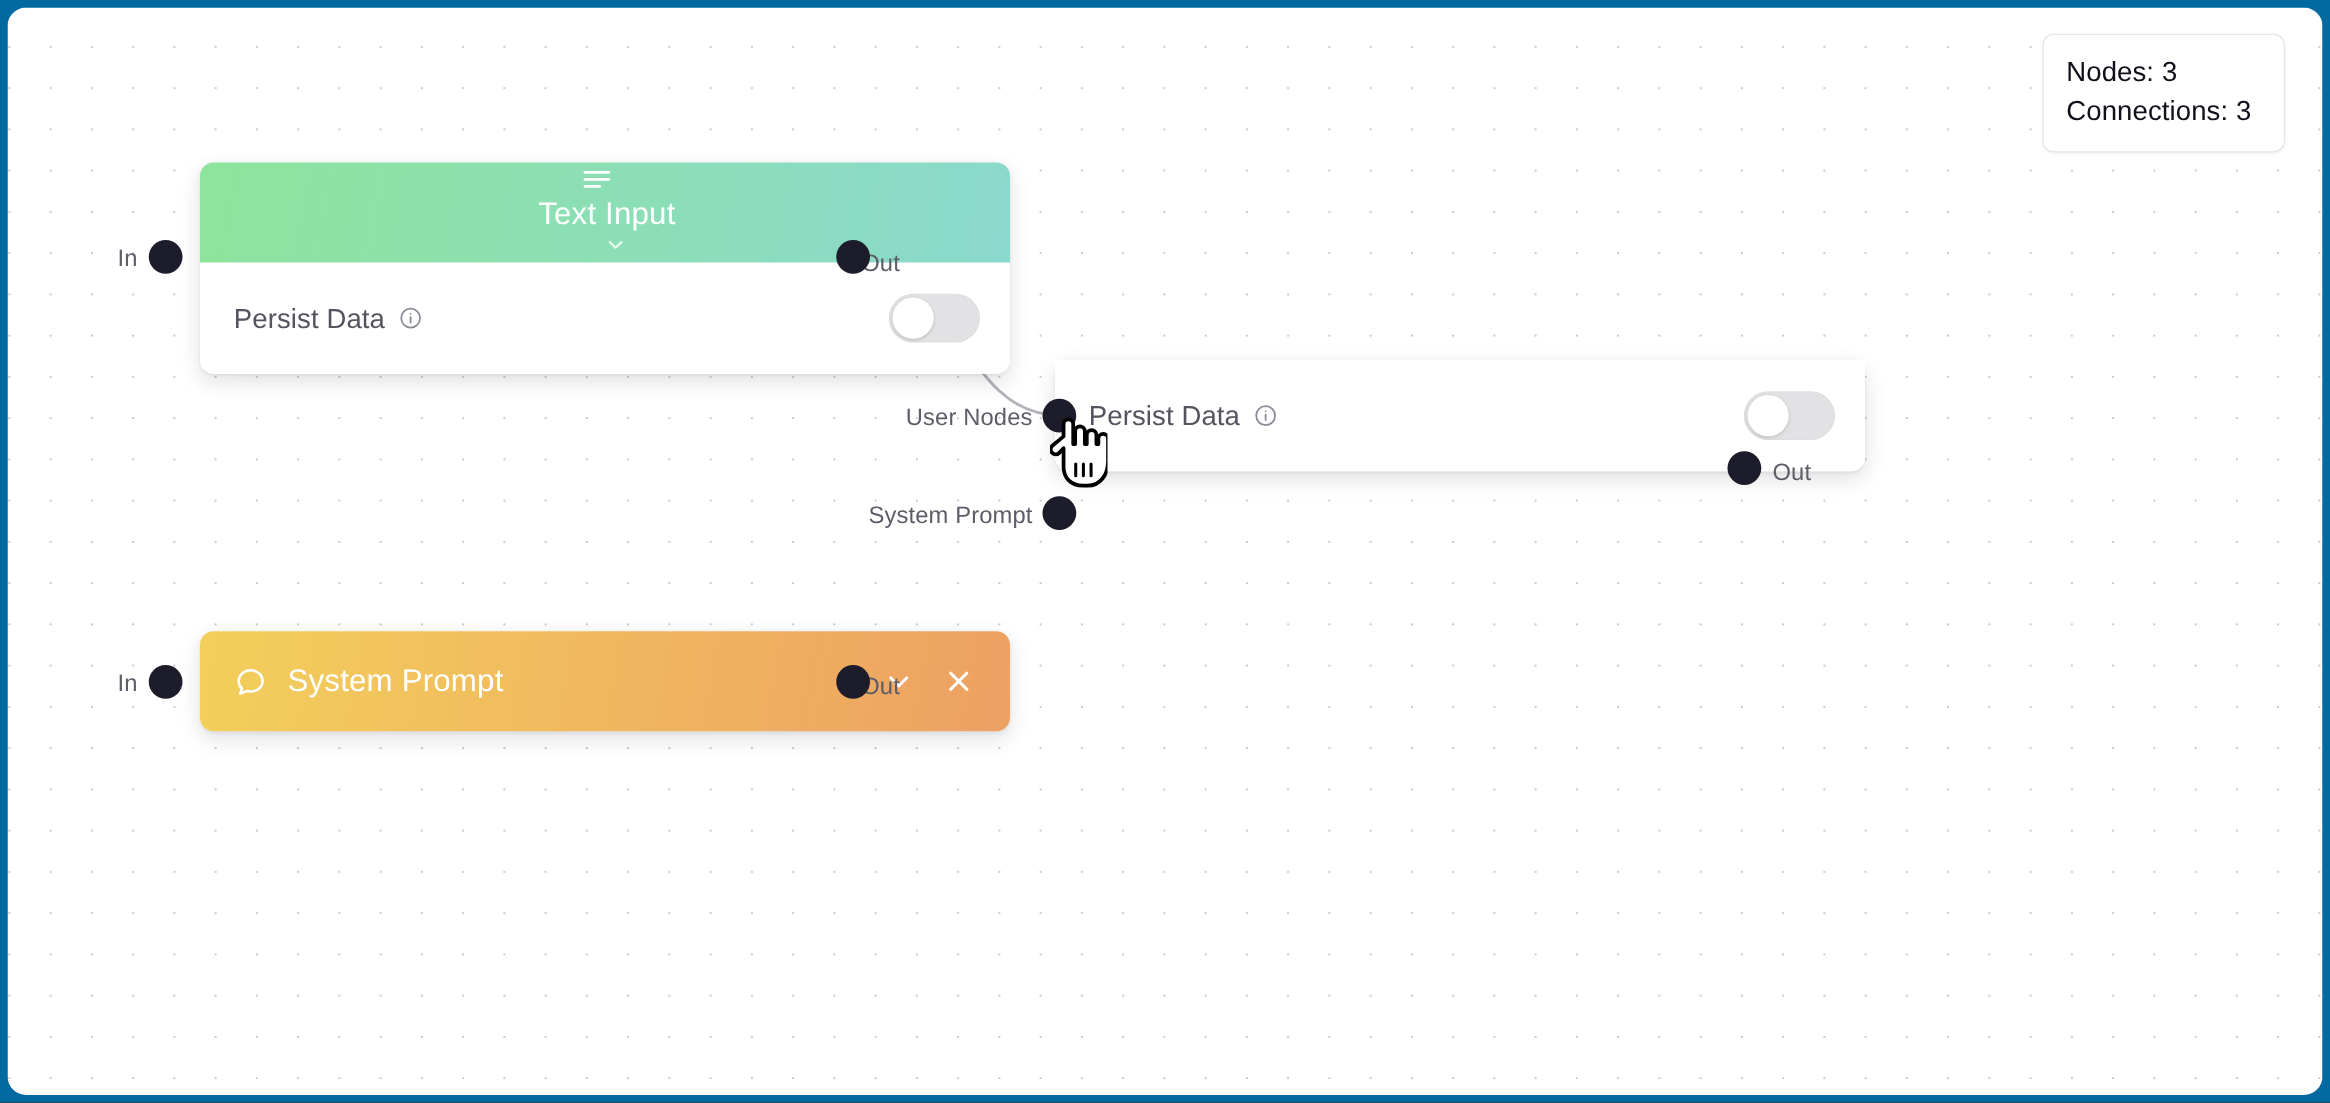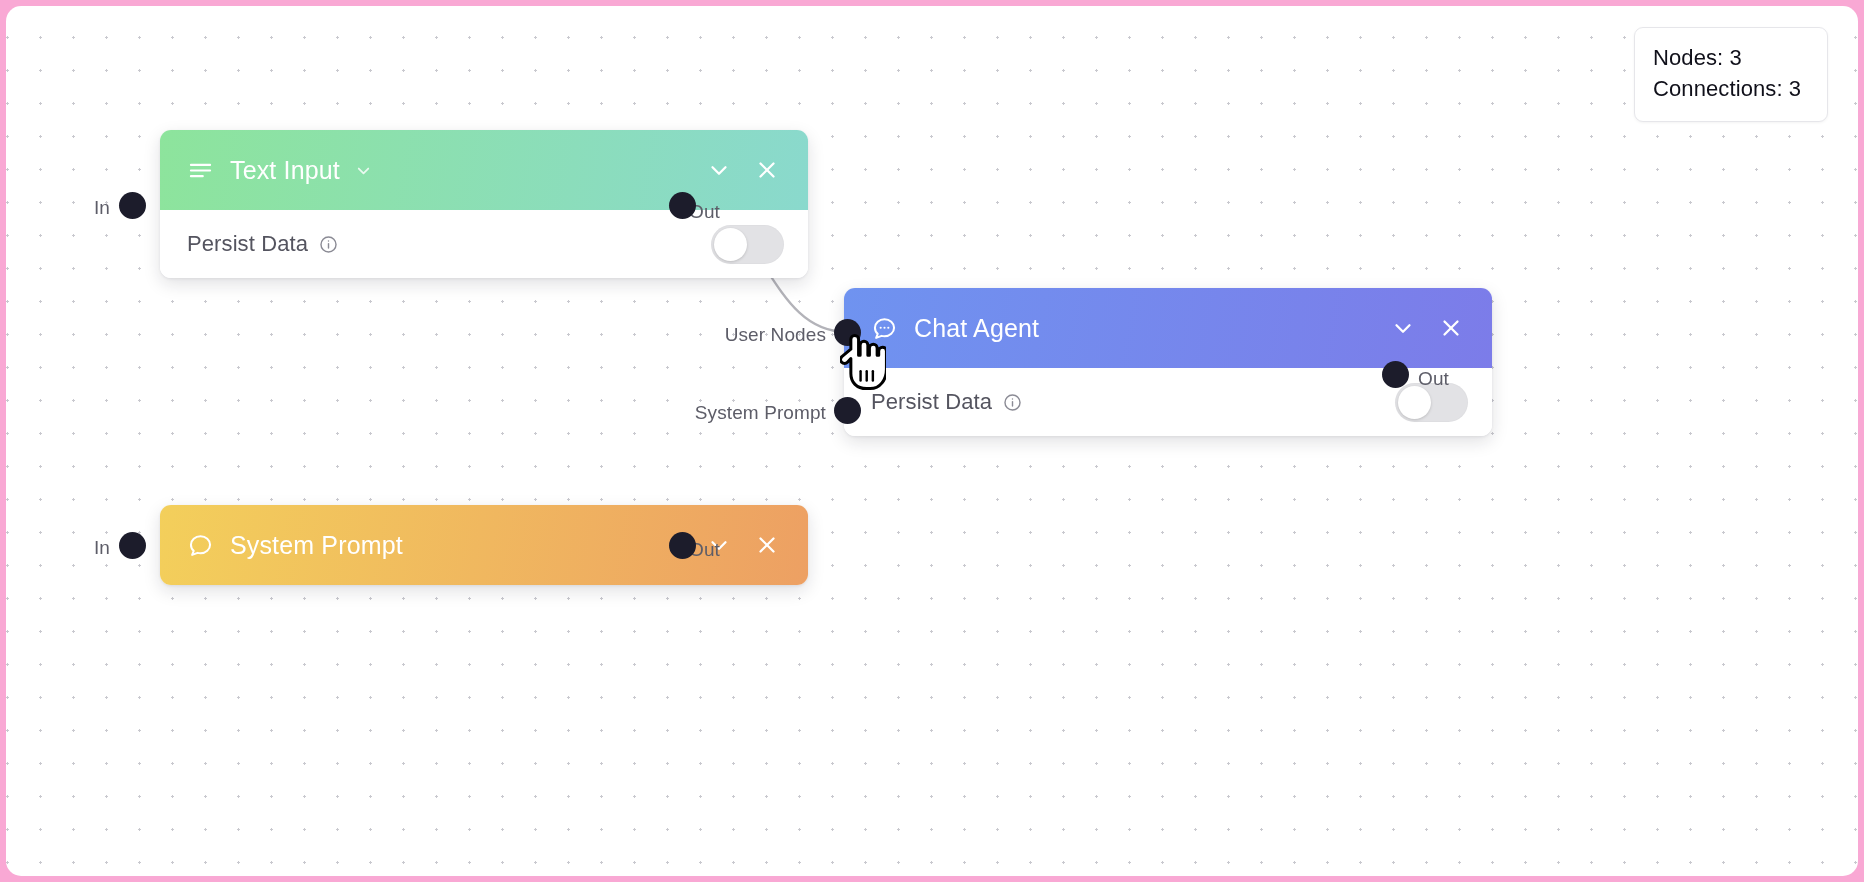--- a/index.html
+++ b/index.html
@@ -8,21 +8,21 @@
     width: 1864px; height: 882px;
     background: #000;
     font-family: "Liberation Sans", sans-serif;
     overflow: hidden;
   }
 
   #stage {
     position: relative;
     width: 1864px;
     height: 882px;
-    background: #f9a8d4;
+    background: #0369a1;
     padding-left: 12px;
   }
 
   
   #canvas {
     position: absolute;
     left: 6px; top: 6px;
     width: 1852px; height: 870px;
     background-color: #ffffff;
     background-image: radial-gradient(circle, #c9c9cf 1.1px, transparent 1.2px);
@@ -103,21 +103,21 @@
   .hdr-btn {
     width: 34px; height: 34px;
     display: flex; align-items: center; justify-content: center;
     cursor: pointer;
     flex: 0 0 auto;
   }
   .hdr-btn + .hdr-btn { margin-left: 14px; }
 
   
   .node-body {
-    height: 68px;
+    height: 89px;
     display: flex;
     align-items: center;
     padding: 0 24px 0 27px;
     border-radius: 0 0 11px 11px;
     background: #fff;
   }
   .row-label {
     font-size: 22px;
     color: #54545f;
     letter-spacing: .1px;
@@ -187,21 +187,21 @@
       <path d="M 677 199 C 760 199, 760 326, 841 326" fill="none" stroke="#b3b3b9" stroke-width="2.3" stroke-linecap="round"></path>
     </svg>
 
     <div id="info-panel">
       <div class="stat">Nodes: 3</div>
       <div class="stat">Connections: 3</div>
     </div>
 
     <div class="node" style="left:154px; top:124px;">
 
-      <div class="node-header" style="background:linear-gradient(100deg,#8de49c 0%,#8ad9cd 100%);">
+      <div class="node-header" style="background:linear-gradient(100deg,#8de49c 0%,#8ad9cd 100%);flex-direction:column;">
 
         <span class="title-icon">
           <svg width="27" height="27" viewBox="0 0 24 24" fill="none" stroke="#ffffff" stroke-width="1.9" stroke-linecap="round">
             <line x1="3.5" y1="7" x2="20.5" y2="7"></line>
             <line x1="3.5" y1="12" x2="20.5" y2="12"></line>
             <line x1="3.5" y1="17" x2="14" y2="17"></line>
           </svg>
         </span>
 
         <span class="title">Text Input</span>
@@ -245,48 +245,20 @@
     </div>
 
     <div class="port" style="left:113px; top:186px;"></div>
     <div class="port-label left" style="left:62px; top:191px; width:42px;">In</div>
 
     <div class="port" style="left:663px; top:186px;"></div>
     <div class="port-label" style="left:683px; top:195px;">Out</div>
 
     <div class="node" style="left:838px; top:282px;">
 
-      <div class="node-header" style="background:linear-gradient(100deg,#6f93f0 0%,#7c7ce9 100%);">
-
-        <span class="title-icon">
-          <svg width="27" height="27" viewBox="0 0 24 24" fill="none" stroke="#ffffff" stroke-width="1.8" stroke-linecap="round" stroke-linejoin="round">
-            <path d="M20.5 11.3c0 4.2-3.8 7.6-8.5 7.6a9.8 9.8 0 0 1-2.6-.35L4.6 20.3l1.35-3.6A7.2 7.2 0 0 1 3.5 11.3c0-4.2 3.8-7.6 8.5-7.6s8.5 3.4 8.5 7.6z"></path>
-            <circle cx="8.6" cy="11.3" r="0.95" fill="#ffffff" stroke="none"></circle>
-            <circle cx="12" cy="11.3" r="0.95" fill="#ffffff" stroke="none"></circle>
-            <circle cx="15.4" cy="11.3" r="0.95" fill="#ffffff" stroke="none"></circle>
-          </svg>
-        </span>
-
-        <span class="title">Chat Agent</span>
-
-        <span class="spacer"></span>
-
-        <span class="hdr-btn">
-          <svg width="26" height="26" viewBox="0 0 24 24" fill="none" stroke="#ffffff" stroke-width="2.1" stroke-linecap="round" stroke-linejoin="round">
-            <polyline points="6,9.5 12,15.5 18,9.5"></polyline>
-          </svg>
-        </span>
-
-        <span class="hdr-btn">
-          <svg width="26" height="26" viewBox="0 0 24 24" fill="none" stroke="#ffffff" stroke-width="2.1" stroke-linecap="round">
-            <line x1="6" y1="6" x2="18" y2="18"></line>
-            <line x1="18" y1="6" x2="6" y2="18"></line>
-          </svg>
-        </span>
-      </div>
 
       <div class="node-body">
         <span class="row-label">Persist Data</span>
         <span class="info-icon">
           <svg width="19" height="19" viewBox="0 0 24 24" fill="none" stroke="#8b8b95" stroke-width="1.8" stroke-linecap="round">
             <circle cx="12" cy="12" r="9.5"></circle>
             <line x1="12" y1="11" x2="12" y2="16.5"></line>
             <circle cx="12" cy="7.6" r="0.9" fill="#8b8b95" stroke="none"></circle>
           </svg>
         </span>

